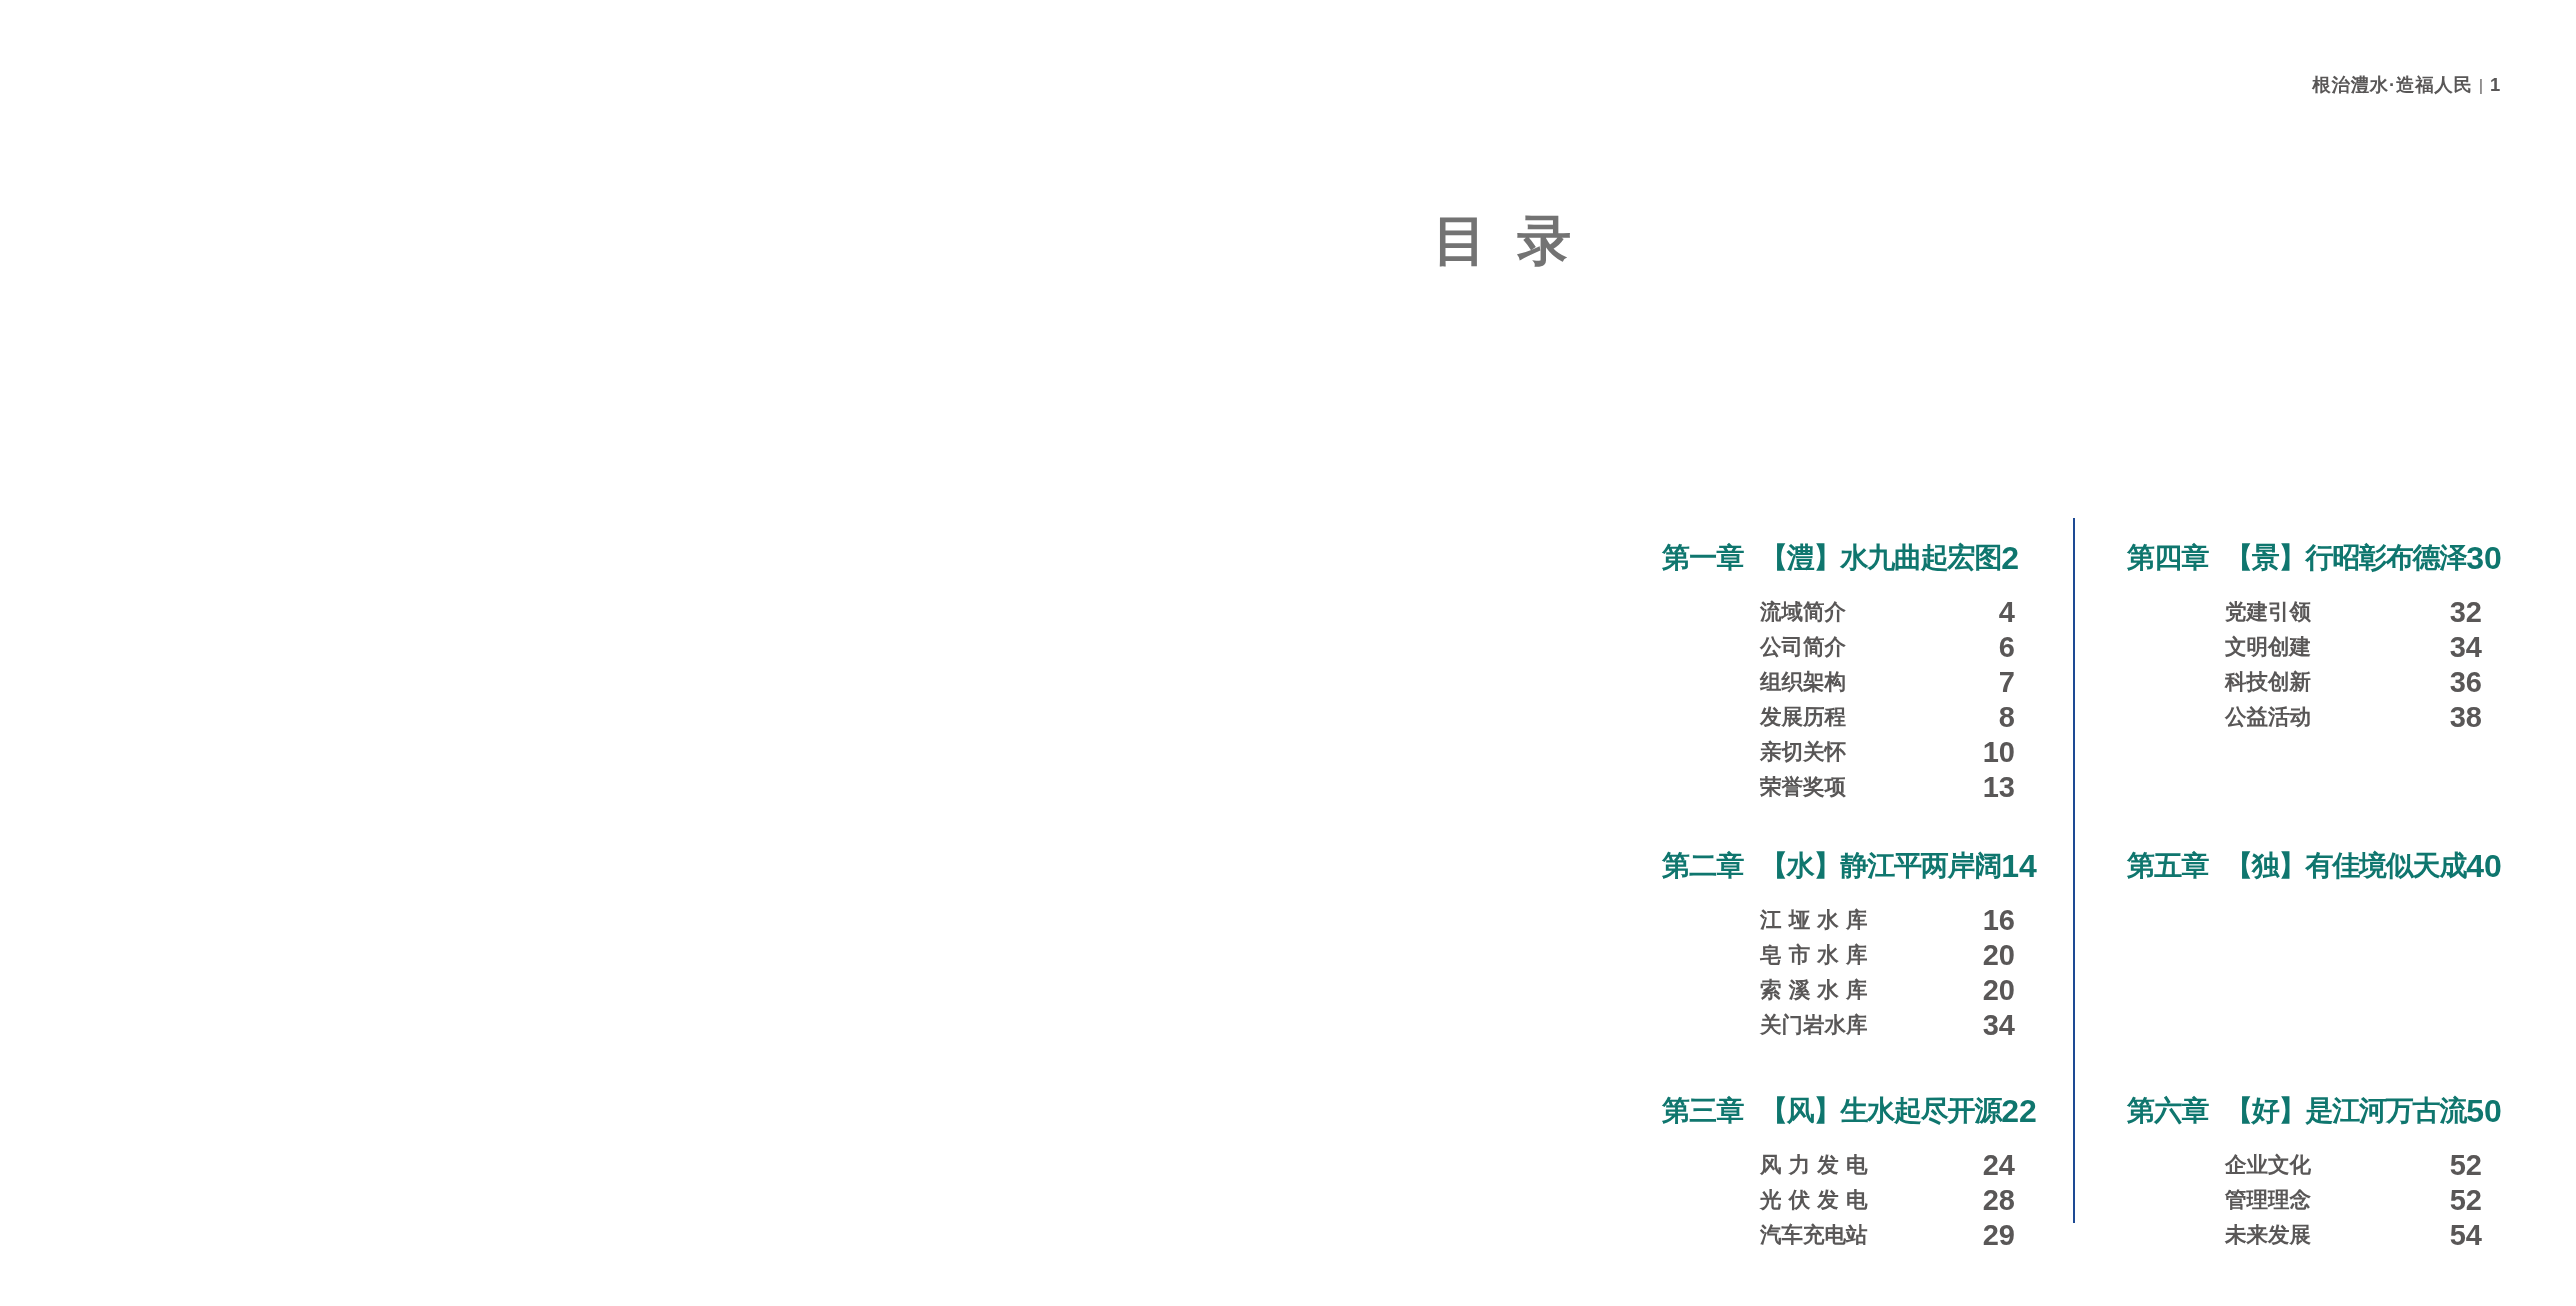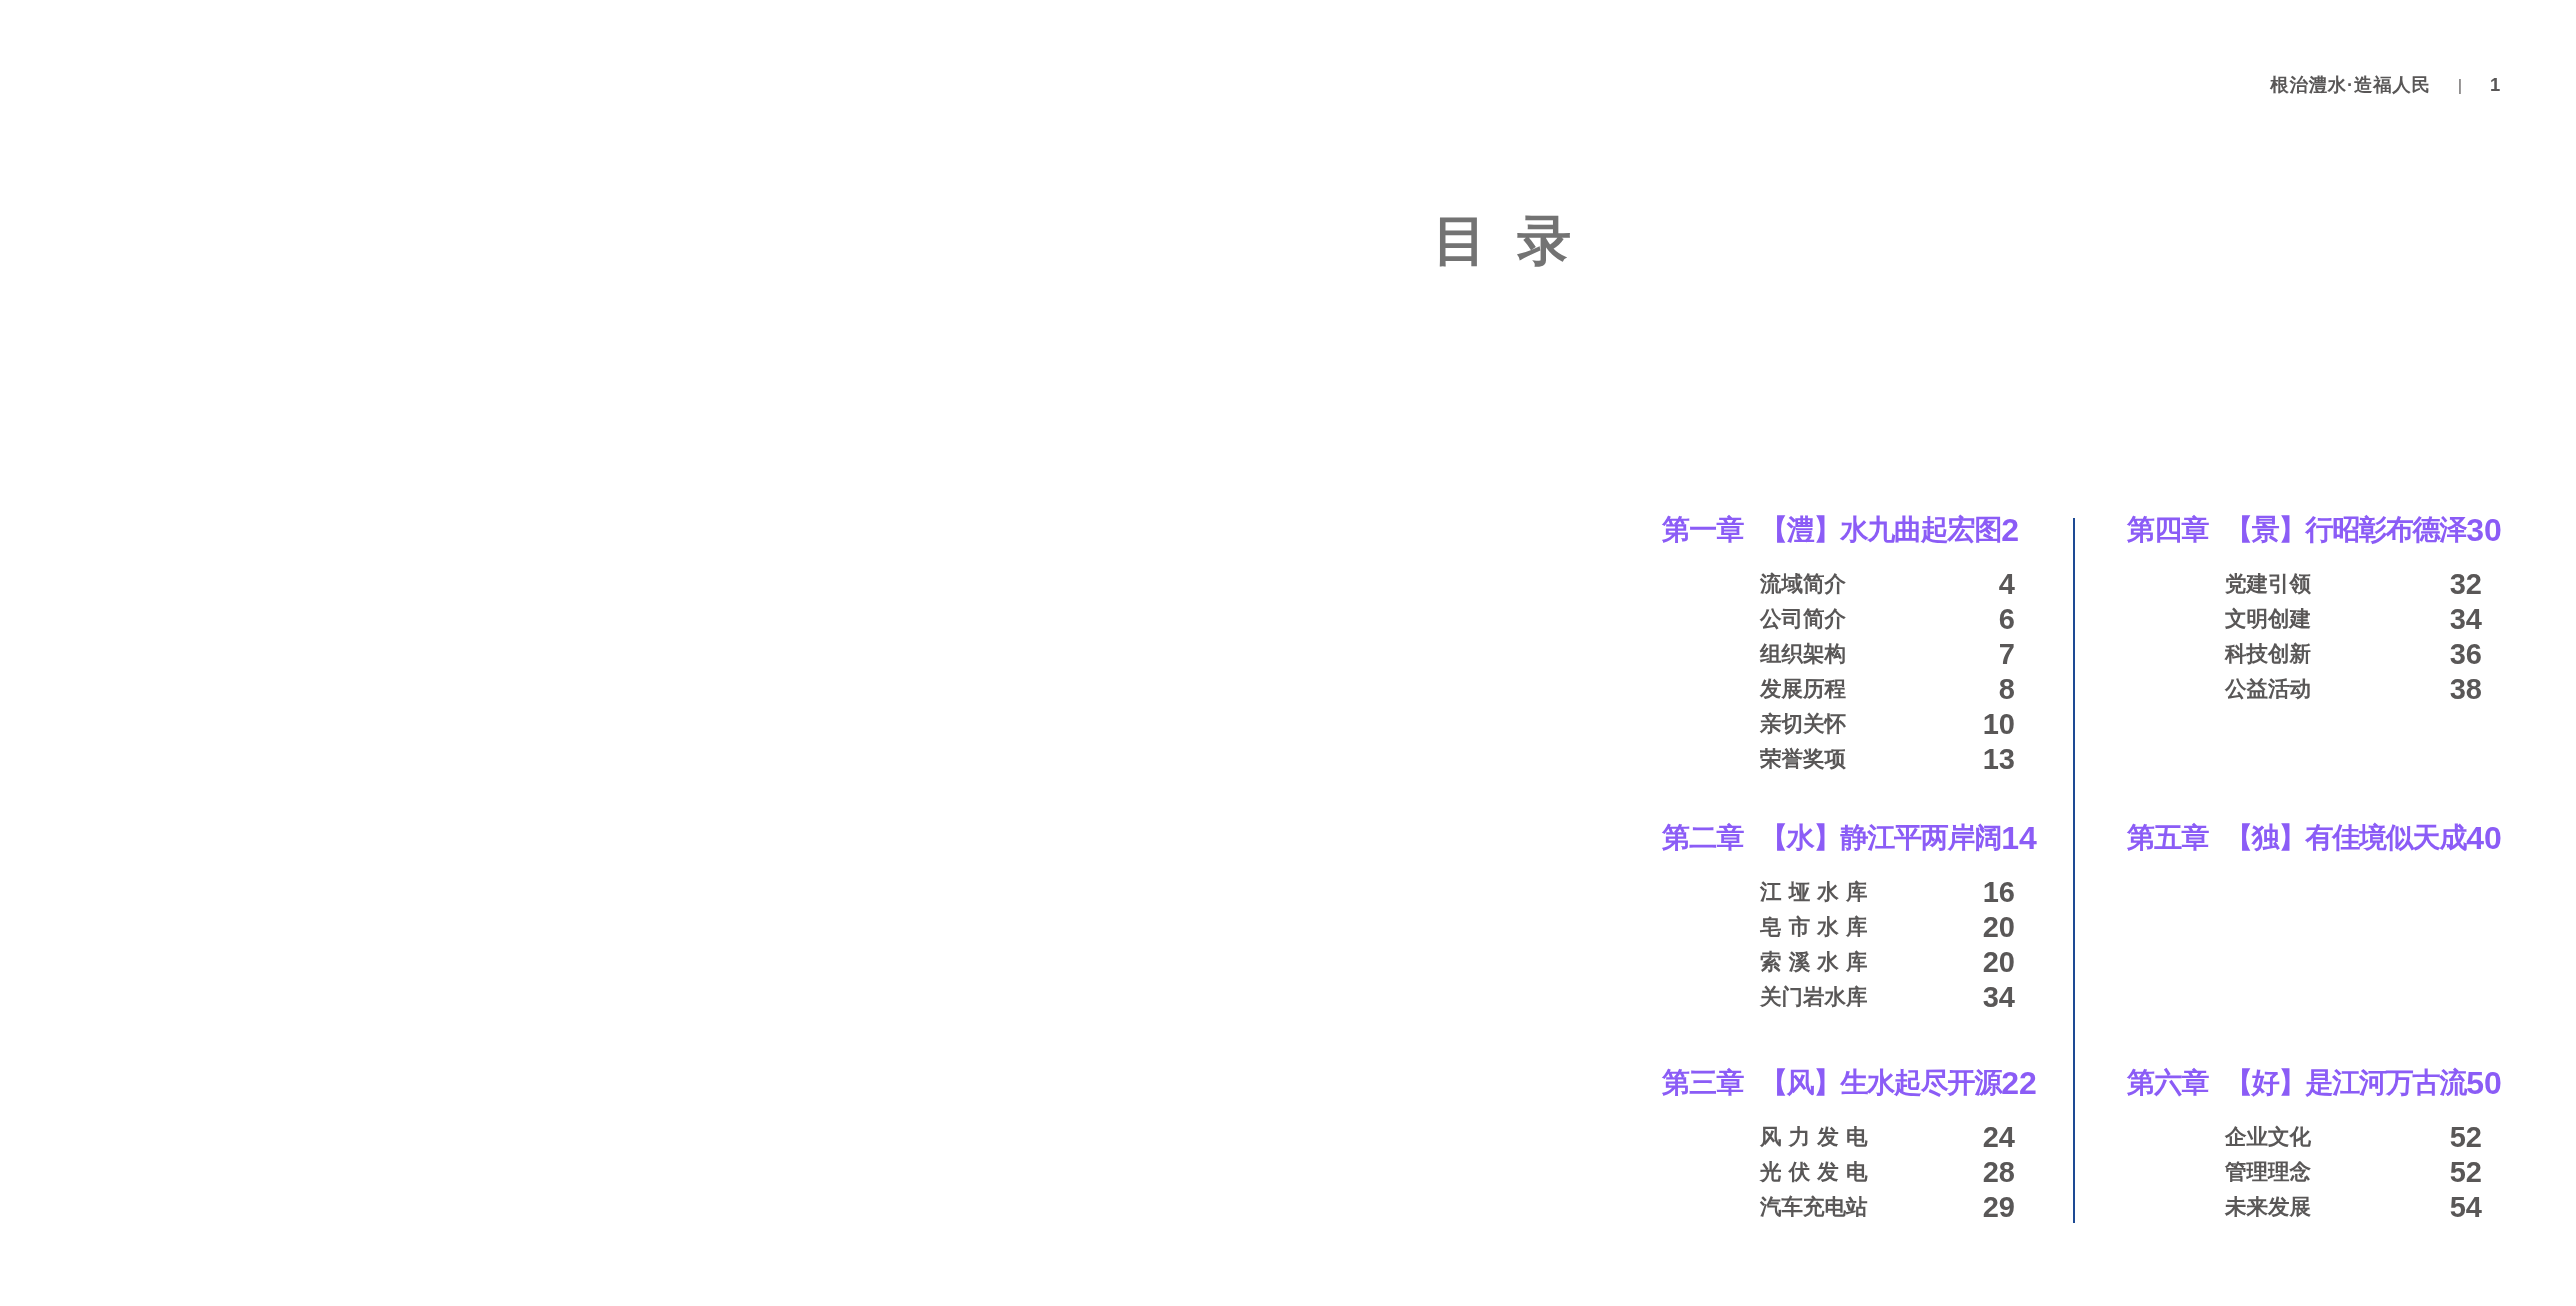--- a/index.html
+++ b/index.html
@@ -9,21 +9,21 @@
     position:relative;
     overflow:hidden;
     font-family:"Liberation Sans",sans-serif;
     font-weight:bold;
     -webkit-font-smoothing:antialiased;
   }
   
   .page-header{
     position:absolute;
     top:74px;right:75px;
-    display:flex;align-items:baseline;gap:27px;
+    display:flex;align-items:baseline;gap:6px;
     color:#595757;
     font-size:18.4px;letter-spacing:0.8px;line-height:21.5px;
   }
   .page-header .sep{font-weight:normal;color:#6b6969;font-size:17px;}
   
   .page-title{
     position:absolute;
     left:1433px;top:172px;
     font-size:54px;line-height:64px;
     color:#737373;
@@ -35,22 +35,23 @@
   .toc-column{position:absolute;top:513px;}
   .toc-column.left{left:1662px;width:353px;}
   .toc-column.right{left:2127px;width:355px;}
   .chapter{position:absolute;left:0;right:0;}
   .chapter.slot-0{top:0;}
   .chapter.slot-1{top:308px;}
   .chapter.slot-2{top:553px;}
   .chapter-heading{
     display:flex;align-items:center;
     height:34px;line-height:34px;
-    color:#8b5cf6;
+    color:#0f766e;
     white-space:nowrap;
+    margin-top:28px;
   }
   .chapter-label{
     width:98px;flex:0 0 98px;
     font-size:28px;letter-spacing:-0.8px;
   }
   .chapter-title{
     flex:1 1 auto;
     font-size:28px;letter-spacing:-1.2px;
     overflow:visible;
   }

